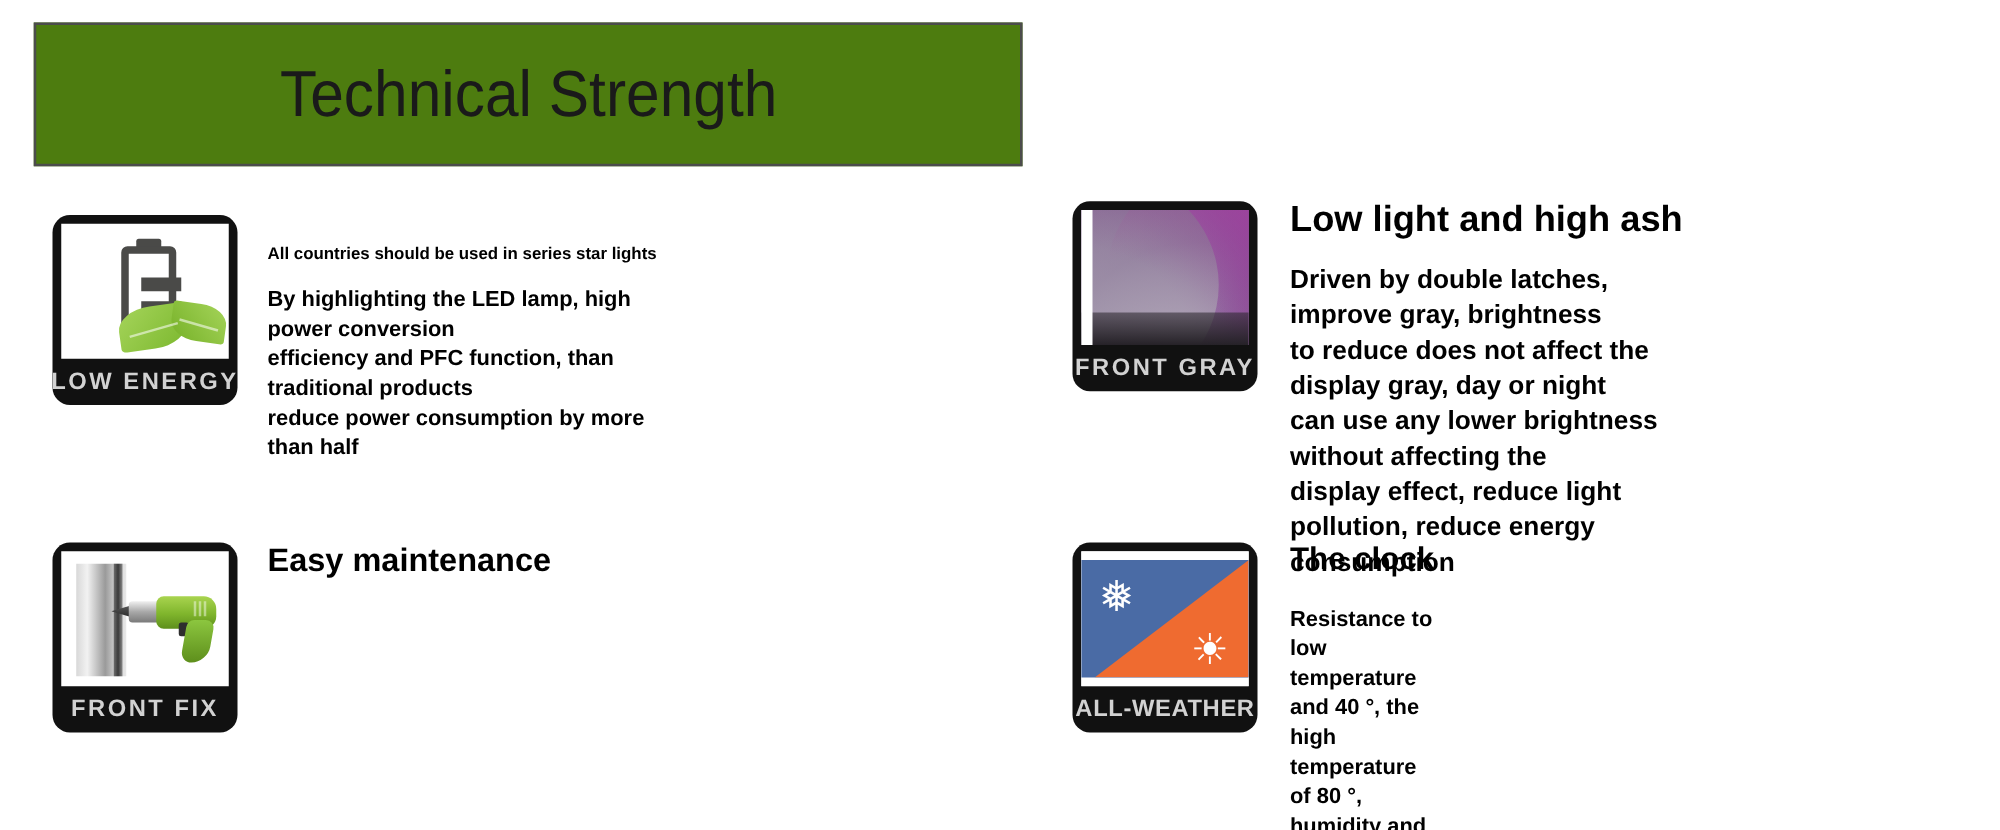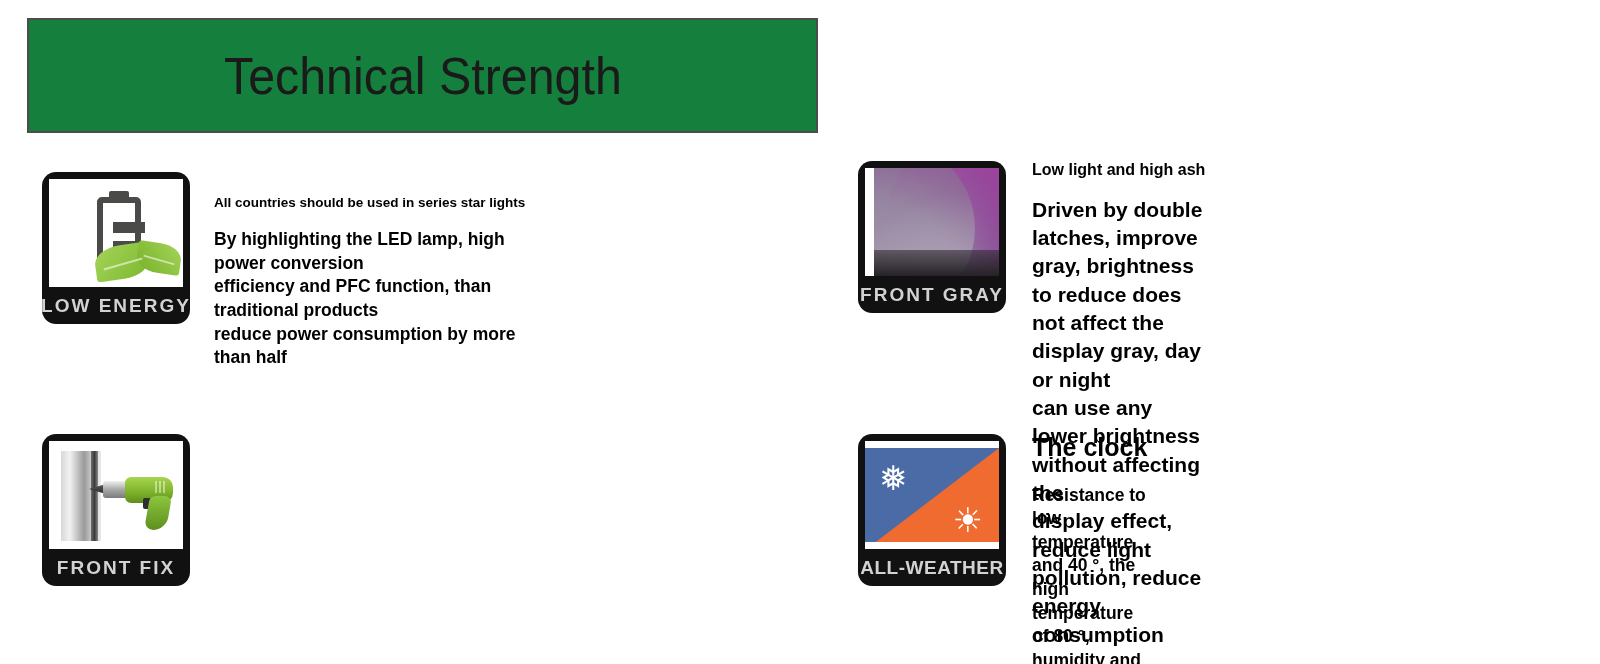--- a/index.html
+++ b/index.html
@@ -19,21 +19,21 @@
 
   
   .title-box {
     position: absolute;
     left: 27px;
     top: 18px;
     width: 791px;
     height: 115px;
     border: 2px solid #4c4c4c;
     box-sizing: border-box;
-    background: #15803d;
+    background: #4d7c0f;
     display: flex;
     align-items: center;
     justify-content: center;
   }
   .title-text {
     font-size: 52px;
     font-weight: 400;
     letter-spacing: 0px;
     color: #1a1a1a;
     white-space: nowrap;
@@ -113,21 +113,21 @@
     font-weight: 700;
     line-height: 1.35;
     white-space: pre-line;
   }
   .f1 .body-text { margin-top: 17px; }
   .f2 .body-text { margin-top: 17px; font-size: 21px; }
   .f3 .body-text { margin-top: 22px; }
   .f4 .body-text { margin-top: 22px; }
   .f1 .heading { font-size: 26px; }
   .f3 .heading { font-size: 26px; }
-  .f2 .heading { font-size: 16px; }
+  .f2 .heading { font-size: 29px; }
   .f4 .heading { font-size: 25px; }
 
   
   .bat-wrap { position: absolute; left: 44px; top: 12px; width: 52px; height: 78px; }
   .bat-cap {
     position: absolute; left: 16px; top: 0; width: 20px; height: 7px;
     background: #4a4a48; border-radius: 2px 2px 0 0;
   }
   .bat-body {
     position: absolute; left: 4px; top: 6px; width: 44px; height: 70px;
@@ -300,20 +300,21 @@
       <div class="drill-vent" style="left:106px;"></div>
       <div class="drill-vent" style="left:110px;"></div>
       <div class="drill-vent" style="left:114px;"></div>
       <div class="drill-trigger"></div>
       <div class="drill-handle"></div>
     </div>
     <div class="tile-label">FRONT  FIX</div>
   </div>
 
   <div class="txt">
+    <div class="heading">Easy maintenance</div>
   </div>
 </div>
 
 <div class="feature f4">
 
   <div class="tile">
     <div class="tile-art">
       <div class="aw-art">
         <div class="aw-blue"></div>
         <div class="aw-orange"></div>

